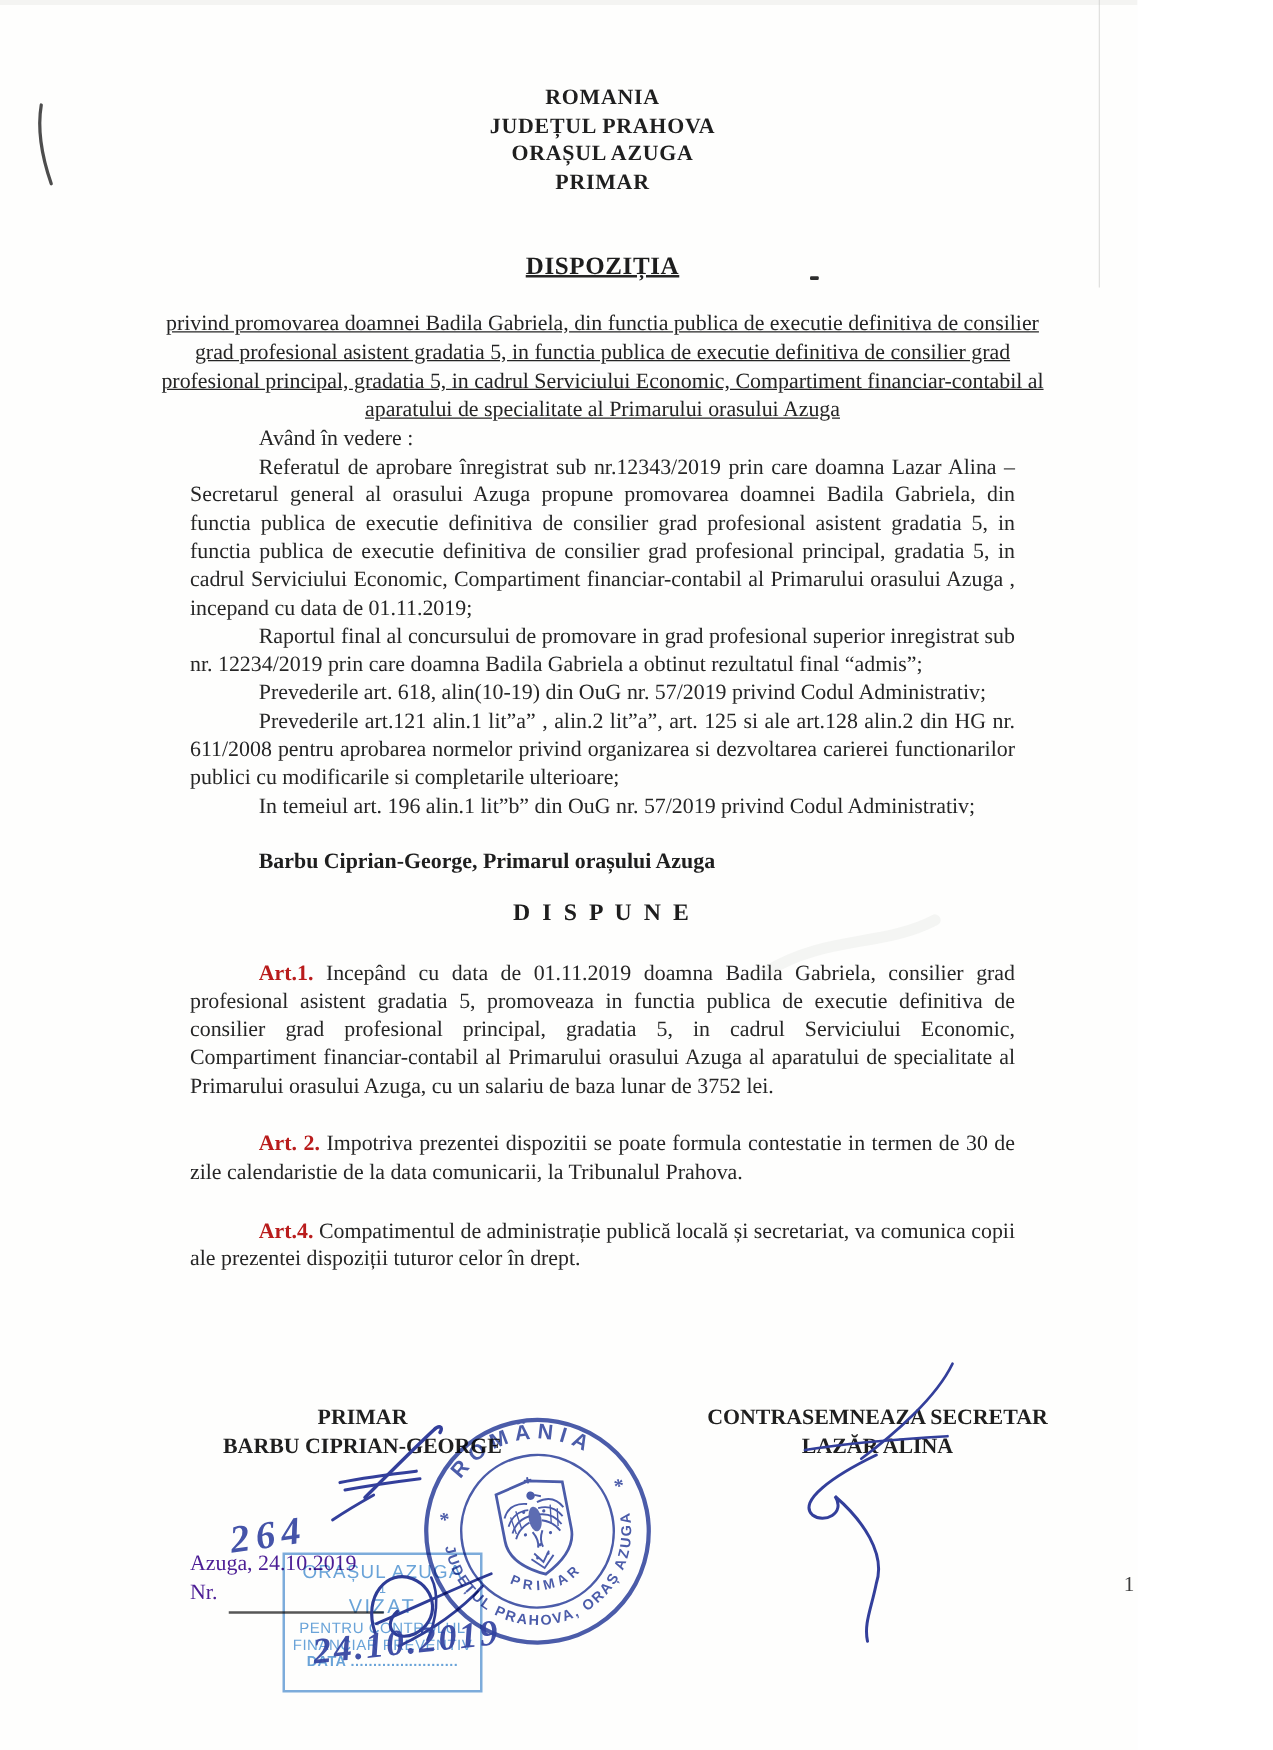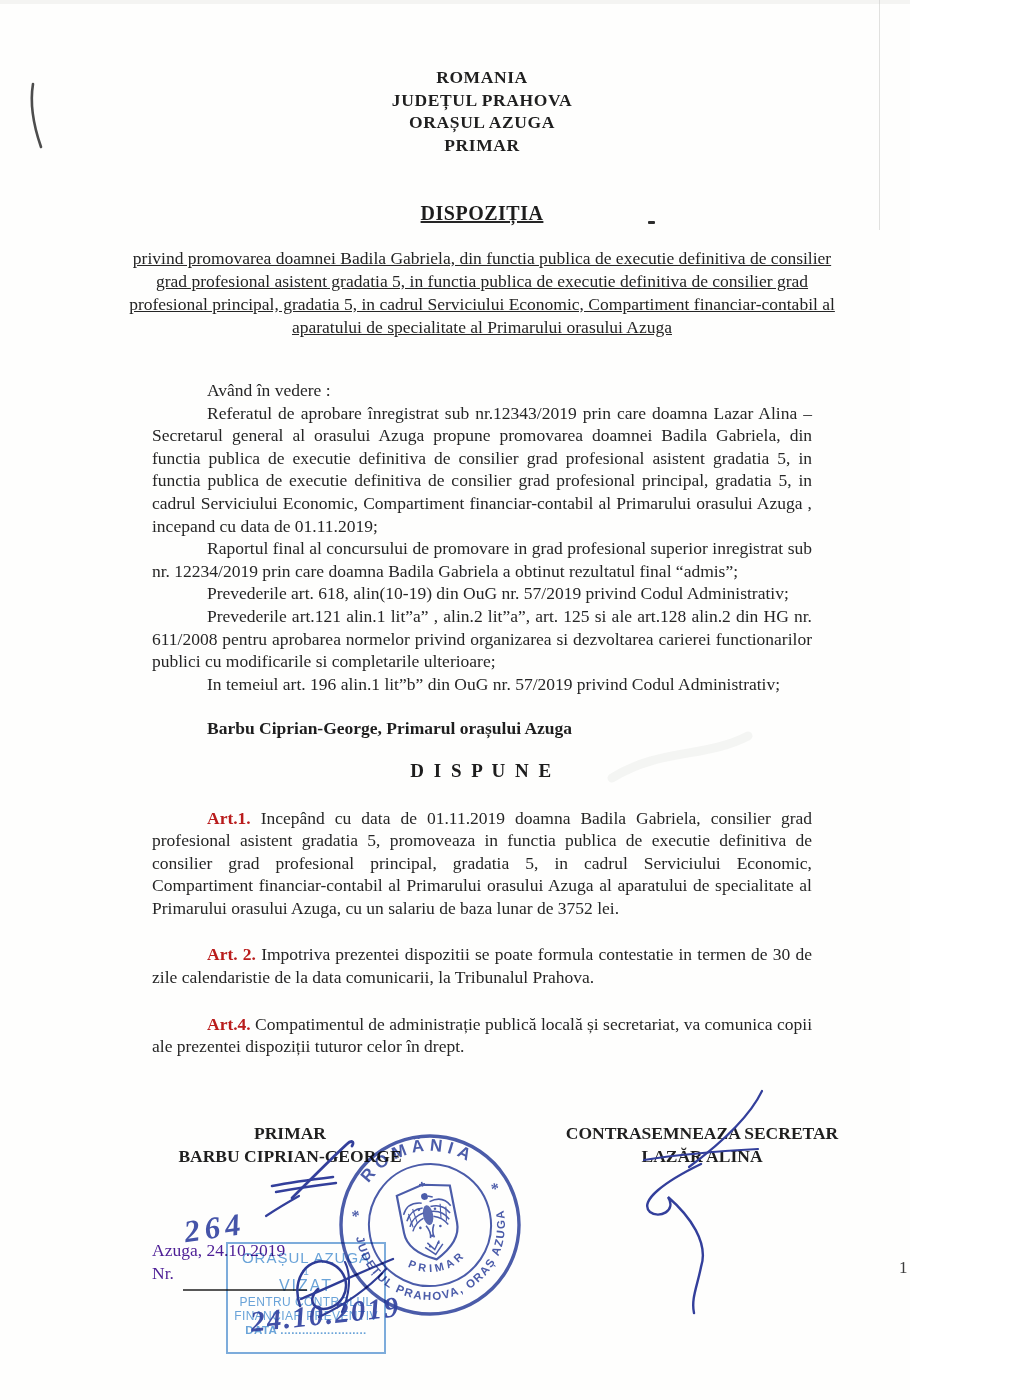--- a/index.html
+++ b/index.html
@@ -17,21 +17,21 @@
 
   .header{margin:0;padding-top:66px;text-align:center;font-weight:bold;
           font-size:17.5px;line-height:22.5px;letter-spacing:.6px;color:#1f1f1f;}
   .header div{white-space:nowrap;}
 
   .title-block{margin-top:46px;text-align:center;text-decoration:underline;}
   .doc-title{font-size:20px;font-weight:bold;letter-spacing:.5px;color:#1d1d1d;}
   .doc-subtitle{margin:22px -34px 0 -34px;font-size:17.5px;line-height:23px;text-align:center;color:#242424;}
   .title-dash{position:absolute;left:648px;top:221px;width:7px;height:3px;background:#2d2d2d;border-radius:1px;}
 
-  .bodytext{margin-top:40px;font-size:17.5px;line-height:22.6px;}
+  .bodytext{font-size:17.5px;line-height:22.6px;}
   .bodytext p{margin:0;}
   p.indent{text-indent:55px;}
   p.just{text-align:justify;}
   .mayor{margin-top:22px !important;text-indent:55px;font-weight:bold;color:#1e1e1e;}
   .dispune{margin-top:20px;text-align:center;font-weight:bold;font-size:19px;letter-spacing:2.5px;color:#1d1d1d;}
   p.art{margin-top:24px !important;}
   p.art b{color:#b91c1c;}
 
   .sig-block{position:absolute;text-align:center;font-weight:bold;font-size:17.5px;line-height:22.5px;color:#1f1f1f;}
   .sig-left{left:160px;top:1122px;width:260px;}

